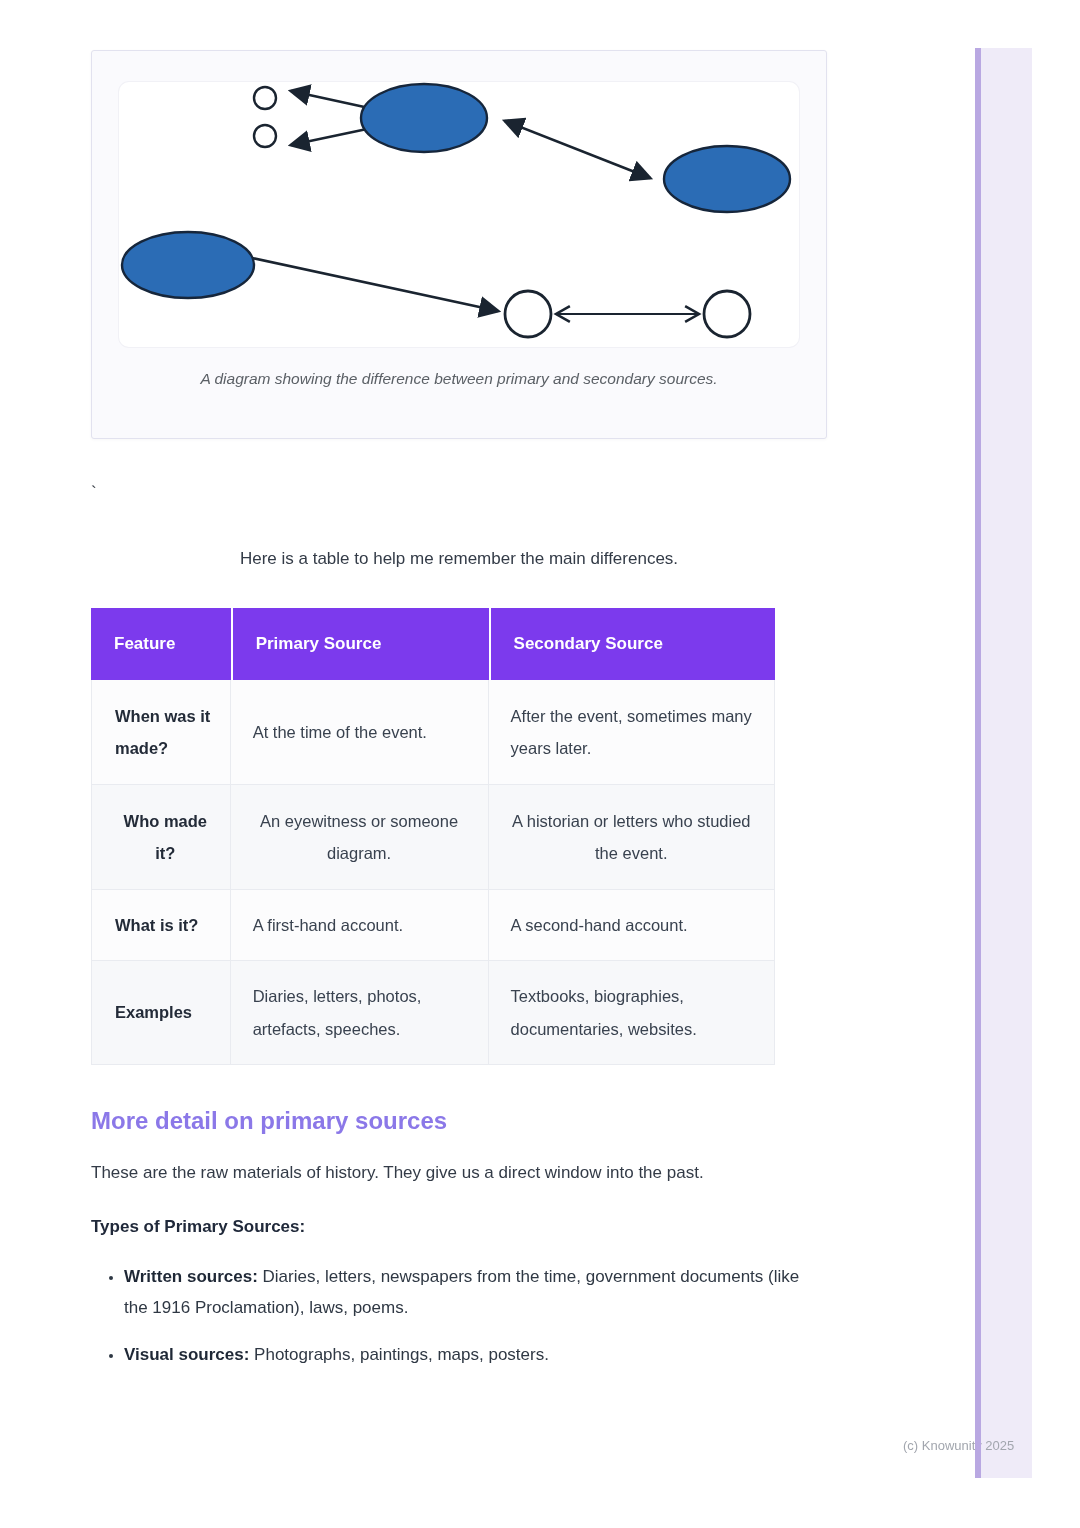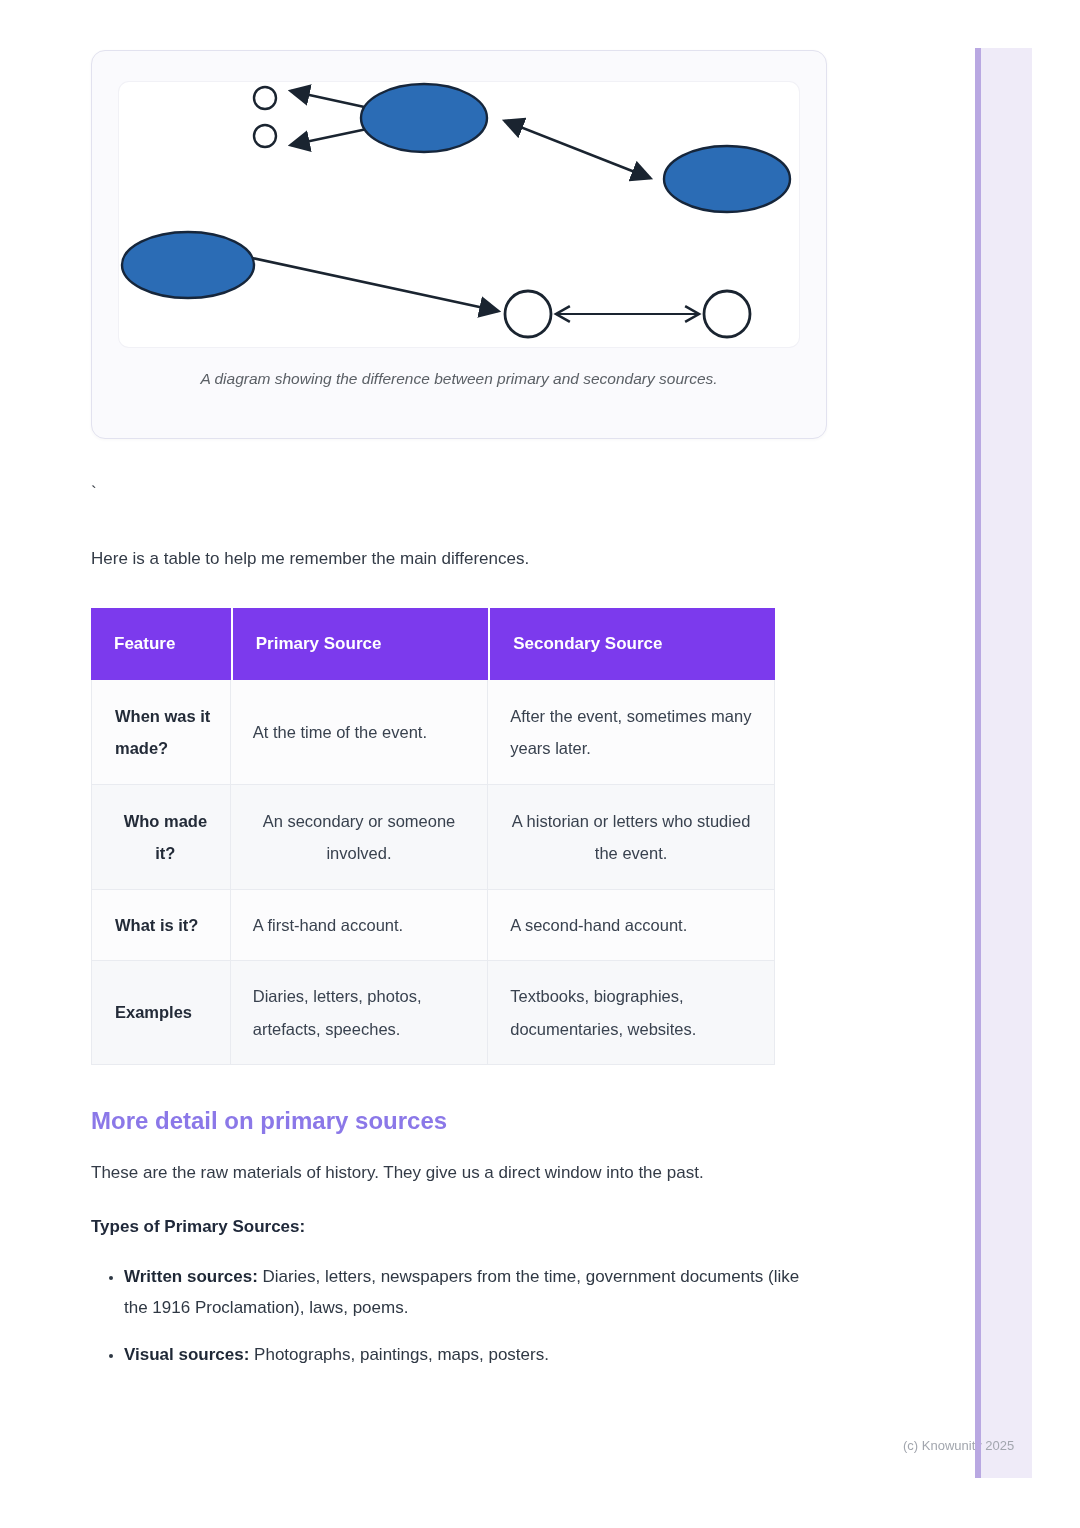--- a/index.html
+++ b/index.html
@@ -34,42 +34,42 @@
 
   .content { position: absolute; left: 91px; top: 0; width: 736px; z-index: 0; }
 
   
   .diagram-card {
     box-sizing: border-box;
     margin-top: 50px;
     height: 389px;
     background: #FAFAFD;
     border: 1px solid #E2E2EF;
-    border-radius: 14px;
+    border-radius: 3px;
     padding-top: 31px;
     box-shadow: 0 1px 3px rgba(40,40,80,0.04);
   }
   .diagram-panel {
     width: 680px; height: 265px;
     margin: 0 auto;
     background: #ffffff;
     border-radius: 10px;
     box-shadow: 0 0 0 1px #F1F1F6;
   }
   .diagram-caption {
     margin-top: 23px;
     text-align: center;
     font-style: italic;
     font-size: 15.5px;
     color: #5B6066;
   }
 
   .stray { margin-top: 44px; height: 26px; font-size: 17px; color: #3A4048; }
 
-  .intro { margin-top: 40px; font-size: 17px; color: #333B47; }
+  .intro { margin-top: 40px; font-size: 17px; color: #333B47; text-align: center; }
 
   
   .src-table { margin-top: 39px; width: 684px; border-collapse: separate; border-spacing: 0; }
   .src-table thead th {
     background: #7C3AED;
     color: #ffffff;
     font-size: 17px;
     font-weight: bold;
     text-align: left;
     height: 72px;
@@ -194,21 +194,21 @@
         </tr>
       </thead>
       <tbody>
         <tr class="r1">
           <td>When was it made?</td>
           <td>At the time of the event.</td>
           <td>After the event, sometimes many years later.</td>
         </tr>
         <tr class="r2">
           <td>Who made it?</td>
-          <td>An secondary or someone involved.</td>
+          <td>An eyewitness or someone diagram.</td>
           <td>A historian or letters who studied the event.</td>
         </tr>
         <tr class="r3">
           <td>What is it?</td>
           <td>A first-hand account.</td>
           <td>A second-hand account.</td>
         </tr>
         <tr class="r4">
           <td>Examples</td>
           <td>Diaries, letters, photos, artefacts, speeches.</td>

